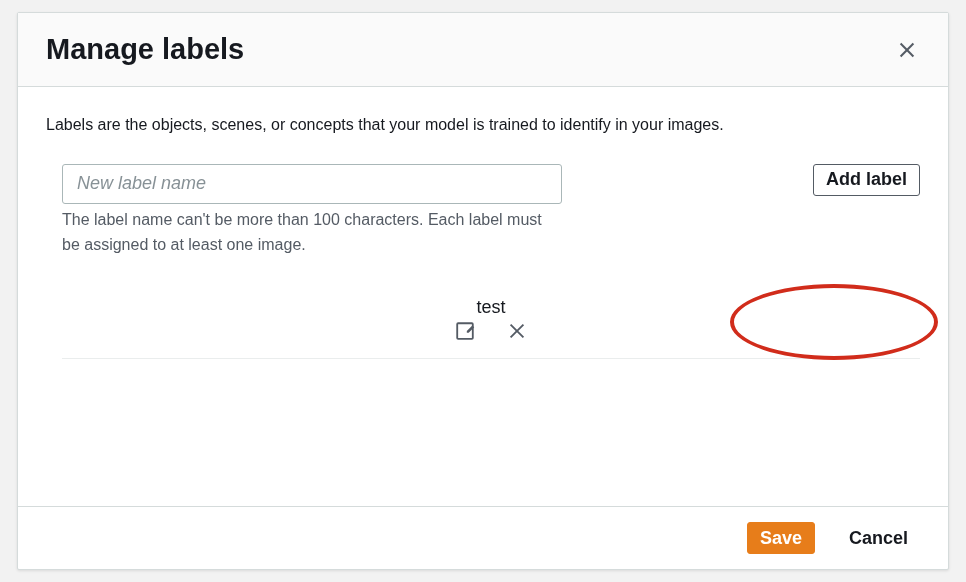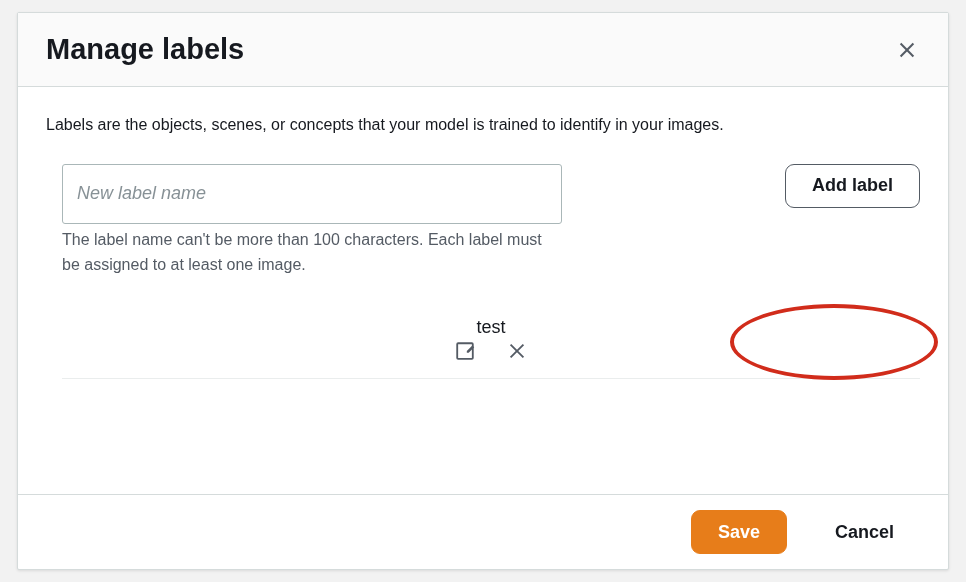--- a/index.html
+++ b/index.html
@@ -72,42 +72,42 @@
       align-items: flex-start;
       gap: 20px;
       padding-left: 16px;
       padding-right: 0;
     }
     .input-col {
       flex: 0 0 500px;
     }
     .text-input {
       width: 100%;
-      height: 60px;
+      height: 40px;
       border: 1px solid #aab7b8;
       border-radius: 3px;
       padding: 0 14px;
       font-size: 18px;
       color: #16191f;
       font-style: italic;
     }
     .text-input::placeholder {
       color: #879196;
       font-style: italic;
     }
     .helper {
       font-size: 16px;
       color: #545b64;
       margin-top: 4px;
       line-height: 1.55;
     }
     .btn {
-      height: 44px;
-      padding: 0 26px;
-      border-radius: 9px;
+      height: 32px;
+      padding: 0 12px;
+      border-radius: 3px;
       font-size: 18px;
       font-weight: 700;
       cursor: pointer;
       display: inline-flex;
       align-items: center;
       justify-content: center;
     }
     .btn-outline {
       background: #ffffff;
       border: 1.5px solid #545b64;

